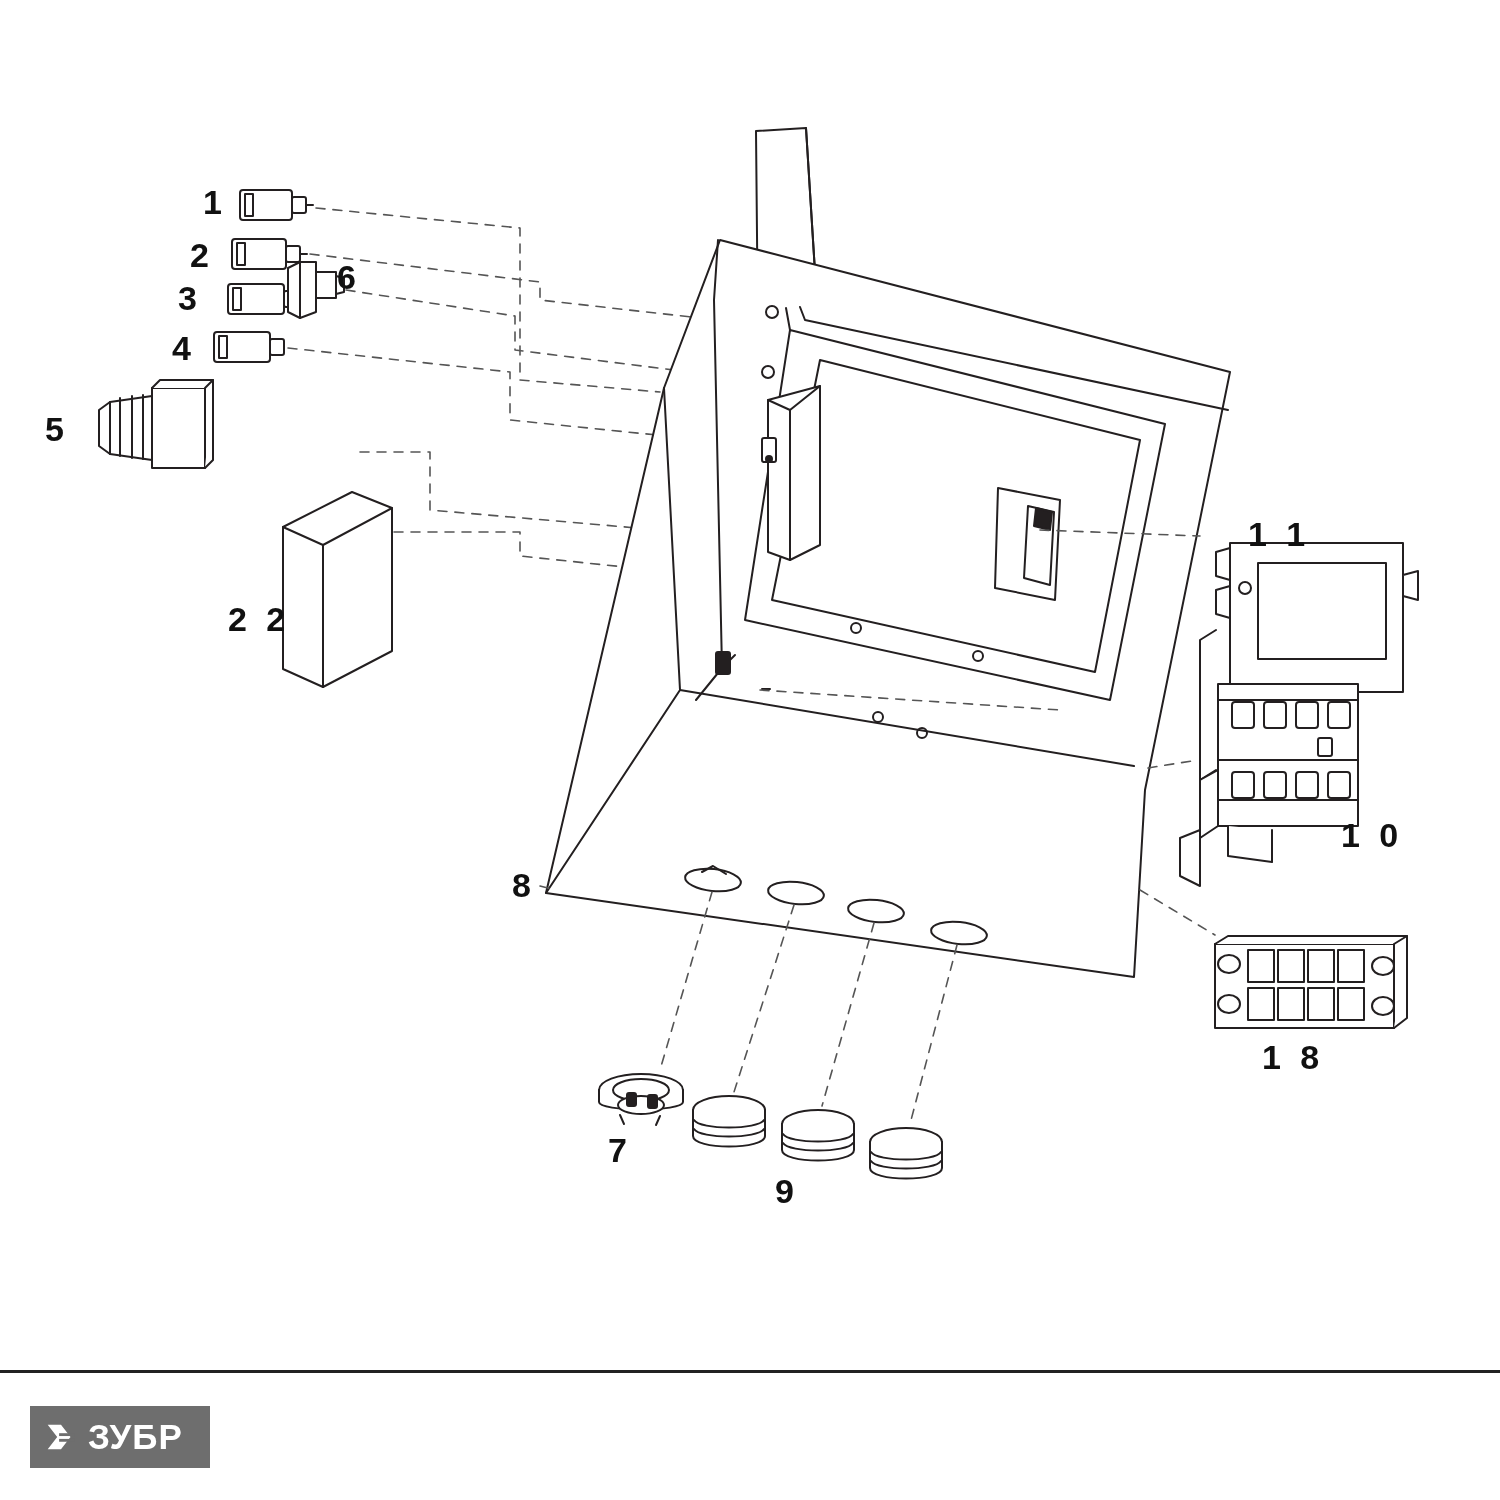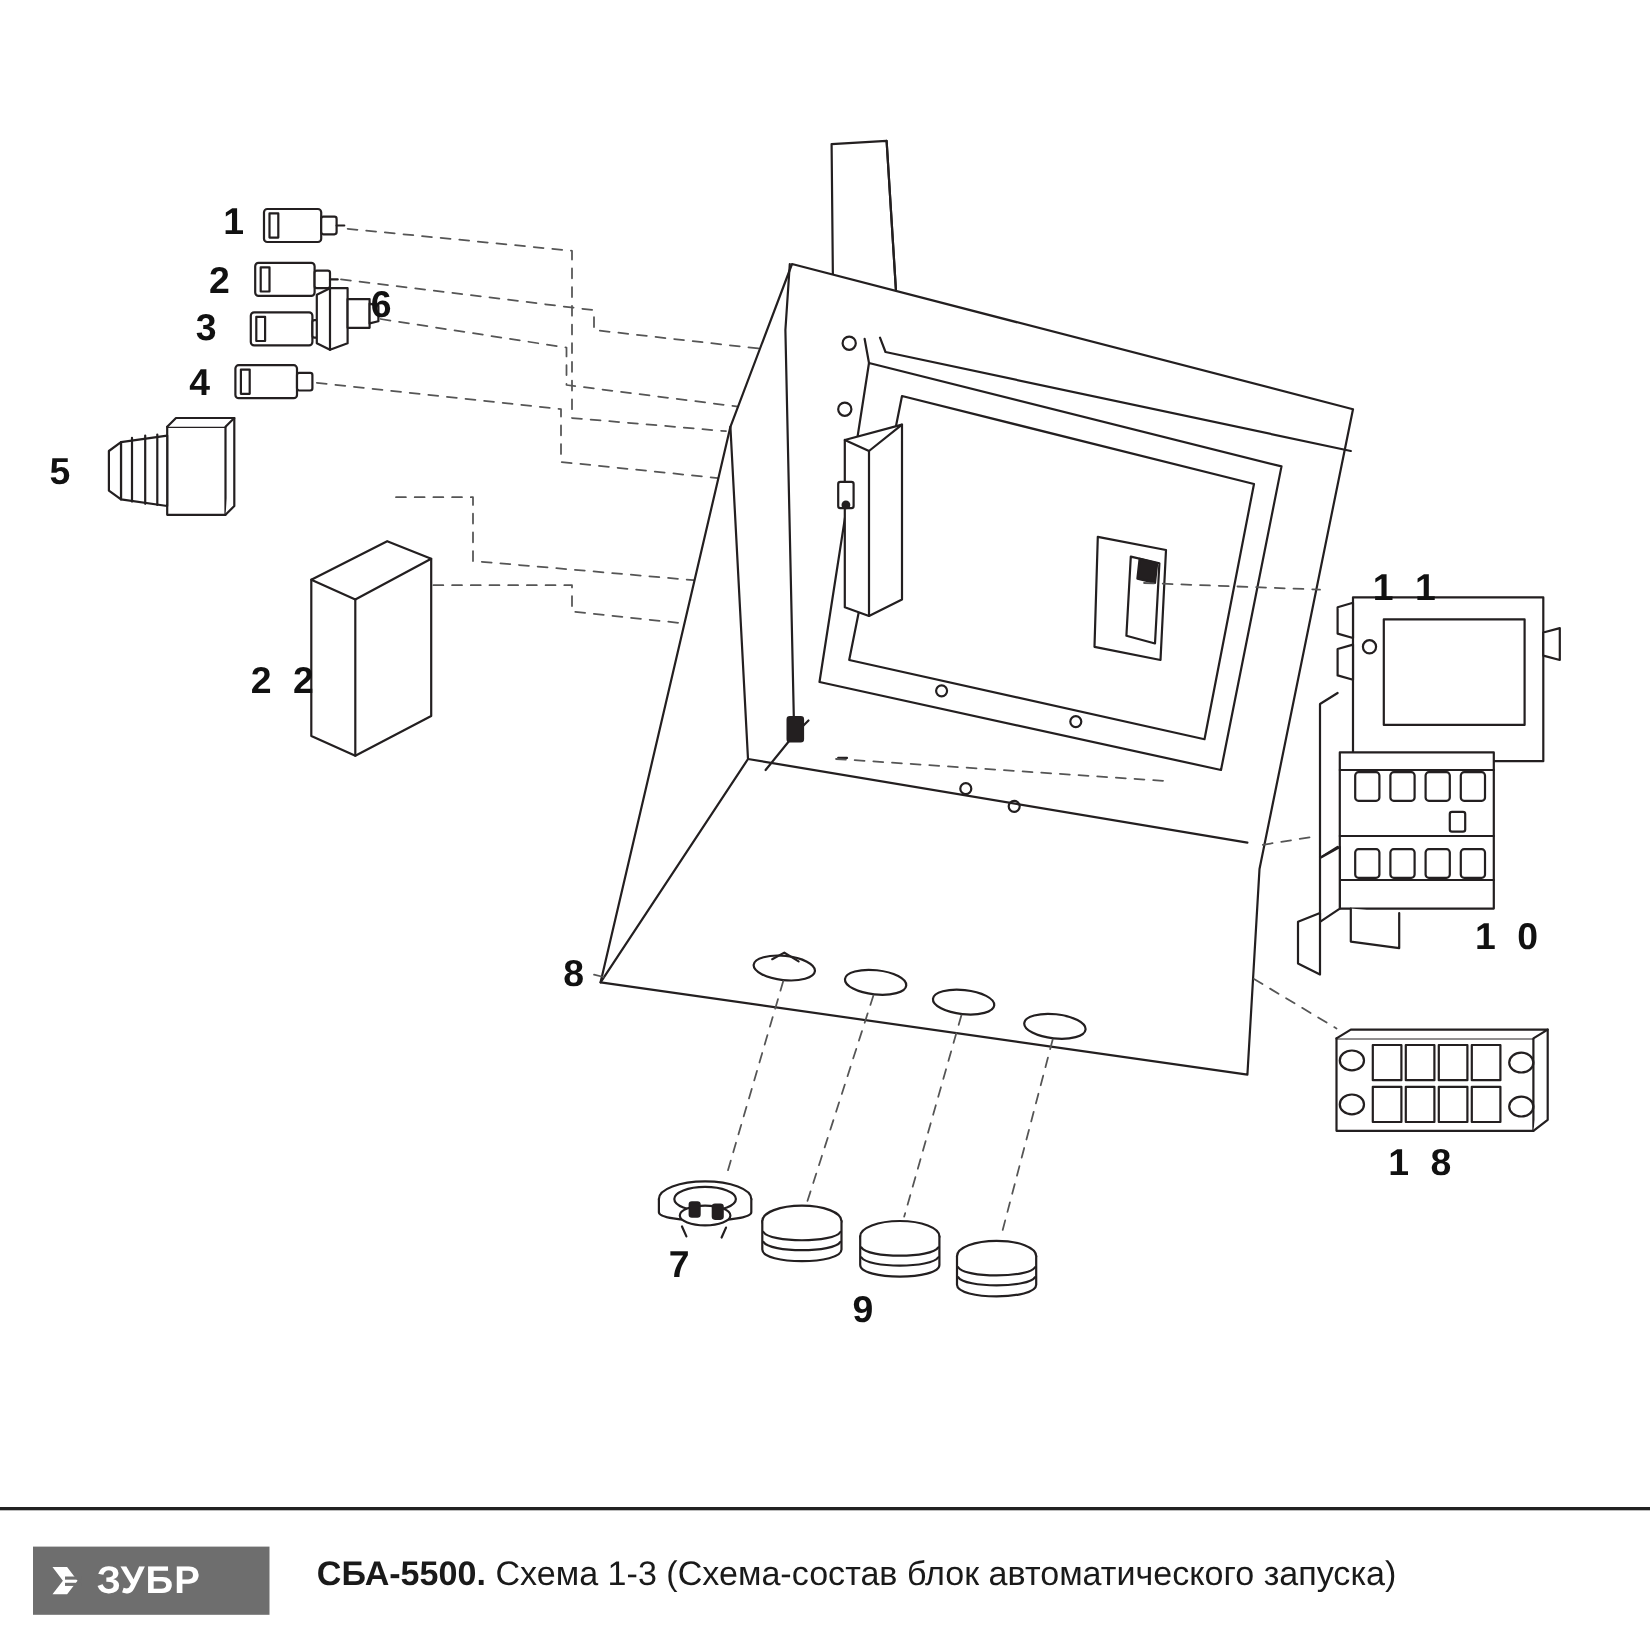--- a/index.html
+++ b/index.html
@@ -44,21 +44,21 @@
     top: 1370px;
     width: 1500px;
     height: 130px;
     border-top: 3px solid #222222;
     box-sizing: border-box;
   }
   #brand-logo {
     position: absolute;
     left: 30px;
     top: 33px;
-    width: 215px;
+    width: 180px;
     height: 62px;
     background: #6e6e6e;
     display: flex;
     align-items: center;
     padding-left: 12px;
     box-sizing: border-box;
   }
   #brand-logo .mark {
     width: 38px;
     height: 38px;
@@ -298,36 +298,32 @@
 
   <div class="callout" style="left:203px;  top:183px;">1</div>
   <div class="callout" style="left:190px;  top:236px;">2</div>
   <div class="callout" style="left:178px;  top:279px;">3</div>
   <div class="callout" style="left:172px;  top:329px;">4</div>
   <div class="callout" style="left:45px;   top:410px;">5</div>
   <div class="callout" style="left:337px;  top:258px;">6</div>
   <div class="callout" style="left:608px;  top:1131px;">7</div>
   <div class="callout" style="left:512px;  top:866px;">8</div>
   <div class="callout" style="left:775px;  top:1172px;">9</div>
-  <div class="callout" style="left:1341px; top:833px;">1 0</div>
+  <div class="callout" style="left:1341px; top:816px;">1 0</div>
   <div class="callout" style="left:1248px; top:515px;">1 1</div>
   <div class="callout" style="left:228px;  top:600px;">2 2</div>
   <div class="callout" style="left:1262px; top:1038px;">1 8</div>
 
 </div>
 
 <div id="footer-bar">
 
   <div id="brand-logo">
     <svg class="mark" viewBox="0 0 40 40">
       <path d="M6 7 L20 7 L30 20 L20 33 L6 33 L16 20 Z" fill="#ffffff"></path>
       <rect x="18" y="16" width="16" height="3" fill="#6e6e6e"></rect>
       <rect x="18" y="22" width="16" height="3" fill="#6e6e6e"></rect>
     </svg>
     <span class="wordmark">ЗУБР</span>
   </div>
 
-  <div id="footer-caption">
-    <span class="model">СБА-5500.</span>
-    <span class="desc">Схема 1-3 (Схема-состав блок автоматического запуска)</span>
-  </div>
 
 </div>
 
 </body></html>

